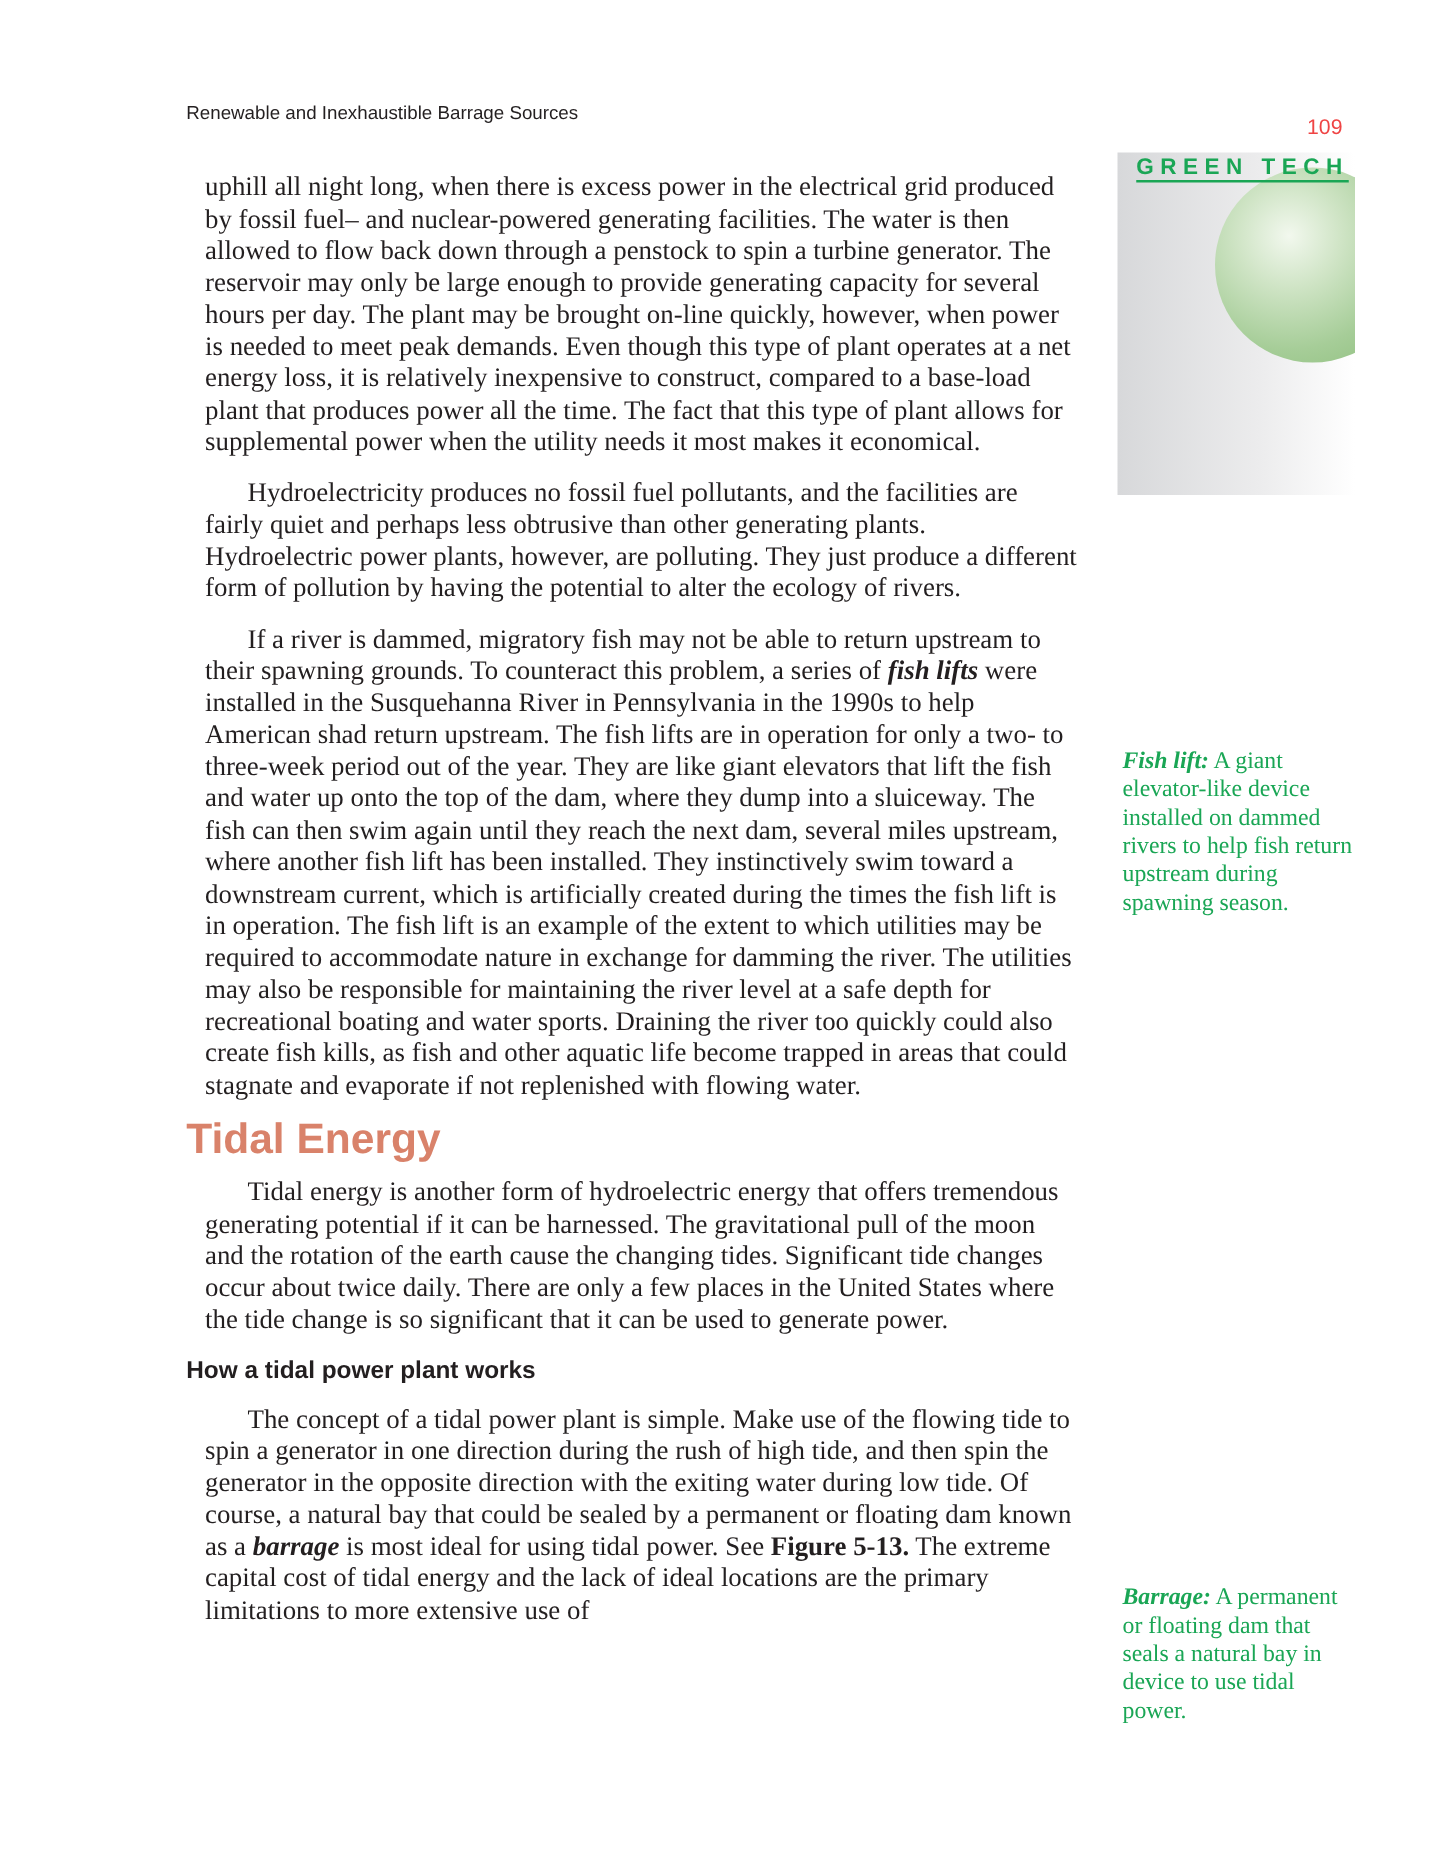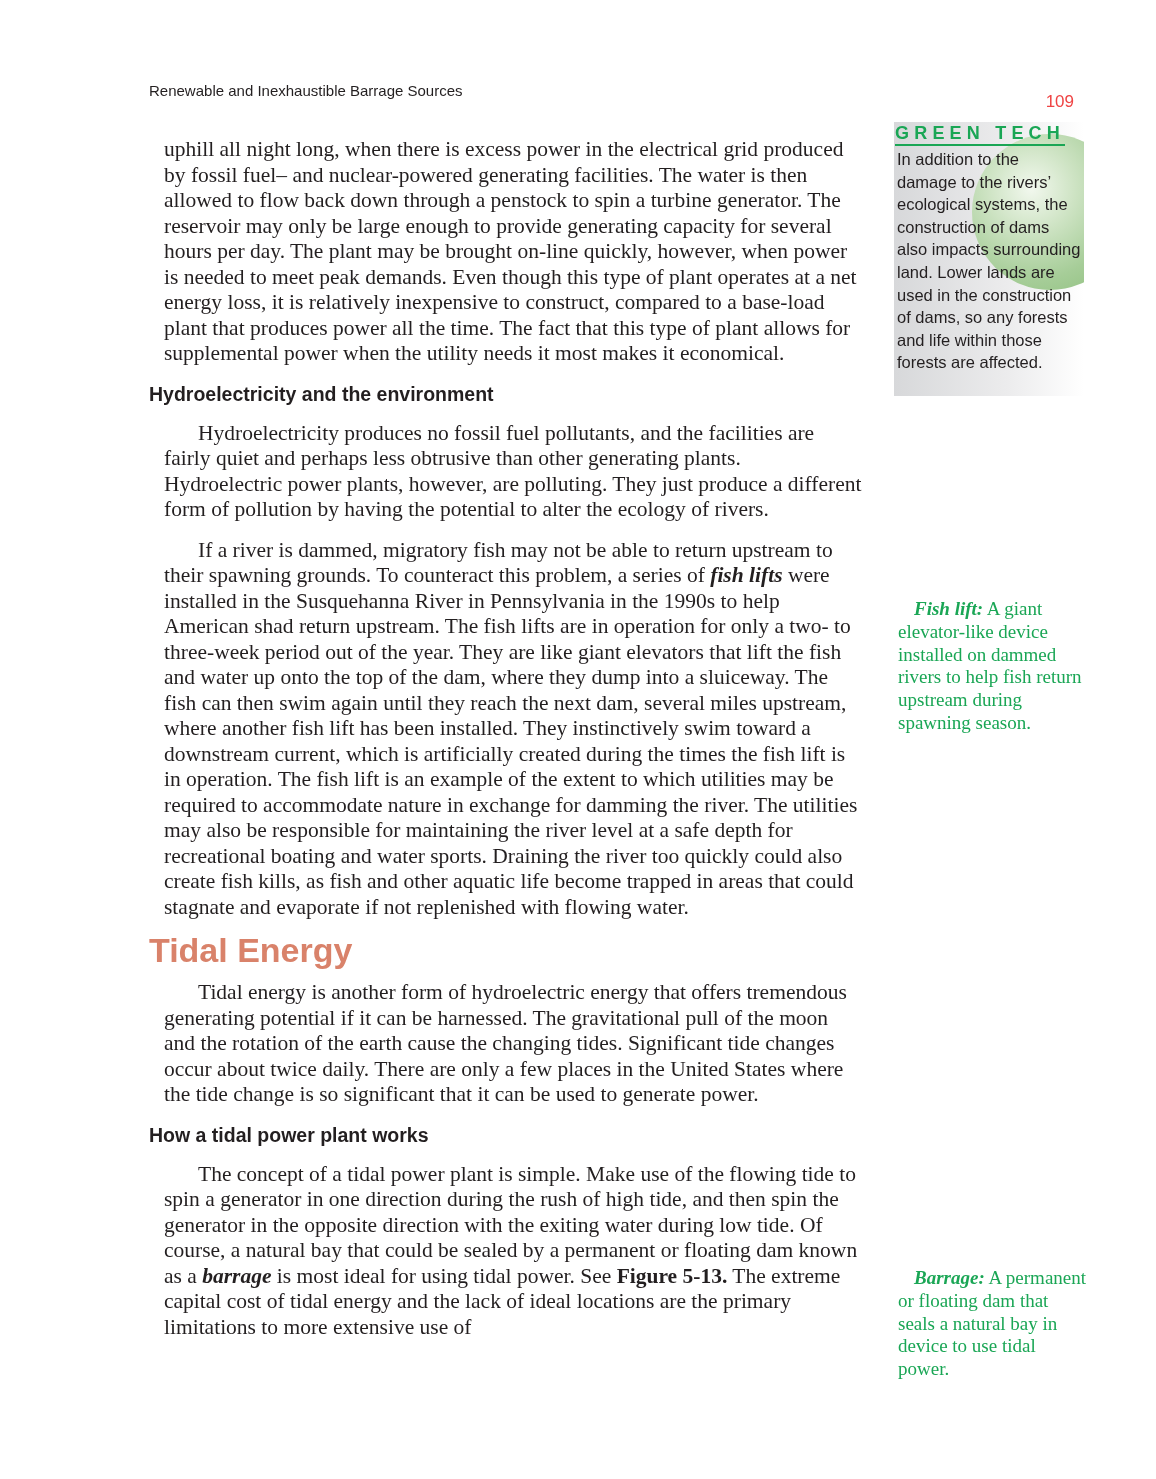--- a/index.html
+++ b/index.html
@@ -32,59 +32,57 @@
   .green-tech {
     position: absolute; left: 894px; top: 122px; width: 190px; height: 274px;
     background: linear-gradient(to right, #d7d8da 0%, #ececed 60%, #ffffff 100%);
     overflow: hidden;
   }
   .green-tech .sphere {
     position: absolute; left: 78px; top: 12px; width: 156px; height: 156px; border-radius: 50%;
     background: radial-gradient(circle at 38% 35%, #f2f8ee 0%, #cfe4c5 30%, #a6cd98 65%, #8bbd7a 100%);
   }
   .green-tech .gt-title {
-    position: relative; margin: 0 0 0 1px; padding-top: 0;
+    position: relative; margin: 0 0 0 15px; padding-top: 0;
     font-family: "Liberation Sans", sans-serif; font-weight: bold; font-size: 18px;
     letter-spacing: 5.2px; color: #1aa655; line-height: 22px;
     border-bottom: 2px solid #1aa655; display: inline-block;
   }
   .green-tech .gt-body {
     position: relative; margin: 2px 0 0 3px; width: 185px;
     font-family: "Liberation Sans", sans-serif; font-size: 16.5px; line-height: 22.6px; color: #231f20;
   }
   .margin-def {
     position: absolute; left: 898px; width: 190px;
     font-family: "Liberation Serif", serif; font-size: 19px; line-height: 22.8px; color: #1aa655;
   }
-  .margin-def .term { font-style: italic; font-weight: bold; margin-left: 16px; }
+  .margin-def .term { font-style: italic; font-weight: bold; }
 </style>
 </head>
 <body>
 
 <div class="running-head">Renewable and Inexhaustible Barrage Sources</div>
 <div class="page-number">109</div>
 
 <div class="main-col">
   <p>uphill all night long, when there is excess power in the electrical grid produced by fossil fuel– and nuclear-powered generating facilities. The water is then allowed to flow back down through a penstock to spin a turbine generator. The reservoir may only be large enough to provide generating capacity for several hours per day. The plant may be brought on-line quickly, however, when power is needed to meet peak demands. Even though this type of plant operates at a net energy loss, it is relatively inexpensive to construct, compared to a base-load plant that produces power all the time. The fact that this type of plant allows for supplemental power when the utility needs it most makes it economical.</p>
 
-  <div class="sub-head">Hydroelectricity and the environment</div>
   <p class="indent">Hydroelectricity produces no fossil fuel pollutants, and the facilities are fairly quiet and perhaps less obtrusive than other generating plants. Hydroelectric power plants, however, are polluting. They just produce a different form of pollution by having the potential to alter the ecology of rivers.</p>
   <p class="indent"><span>If a river is dammed, migratory fish may not be able to return upstream to their spawning grounds. To counteract this problem, a series of </span><em>fish lifts</em><span> were installed in the Susquehanna River in Pennsylvania in the 1990s to help American shad return upstream. The fish lifts are in operation for only a two- to three-week period out of the year. They are like giant elevators that lift the fish and water up onto the top of the dam, where they dump into a sluiceway. The fish can then swim again until they reach the next dam, several miles upstream, where another fish lift has been installed. They instinctively swim toward a downstream current, which is artificially created during the times the fish lift is in operation. The fish lift is an example of the extent to which utilities may be required to accommodate nature in exchange for damming the river. The utilities may also be responsible for maintaining the river level at a safe depth for recreational boating and water sports. Draining the river too quickly could also create fish kills, as fish and other aquatic life become trapped in areas that could stagnate and evaporate if not replenished with flowing water.</span></p>
 
   <div class="section-head">Tidal Energy</div>
   <p class="indent">Tidal energy is another form of hydroelectric energy that offers tremendous generating potential if it can be harnessed. The gravitational pull of the moon and the rotation of the earth cause the changing tides. Significant tide changes occur about twice daily. There are only a few places in the United States where the tide change is so significant that it can be used to generate power.</p>
 
   <div class="sub-head">How a tidal power plant works</div>
   <p class="indent"><span>The concept of a tidal power plant is simple. Make use of the flowing tide to spin a generator in one direction during the rush of high tide, and then spin the generator in the opposite direction with the exiting water during low tide. Of course, a natural bay that could be sealed by a perma­nent or floating dam known as a </span><em>barrage</em><span> is most ideal for using tidal power. See </span><strong>Figure 5-13.</strong><span> The extreme capital cost of tidal energy and the lack of ideal locations are the primary limitations to more extensive use of</span></p>
 </div>
 
 <div class="green-tech">
   <div class="sphere"></div>
   <div class="gt-title">GREEN TECH</div>
-  <div class="gt-body">In addition to the damage to the rivers’ ecological systems, the construction of dams also impacts surrounding land. Lower lands are used in the construction of dams, so any forests and life within those forests are affected.</div>
 </div>
 
 <div class="margin-def" style="top:598px;">
   <span class="term">Fish lift:</span><span> A giant elevator-like device installed on dammed rivers to help fish return upstream during spawning season.</span>
 </div>
 
 <div class="margin-def" style="top:1267px;">
   <span class="term">Barrage:</span><span> A perma­nent or floating dam that seals a natural bay in device to use tidal power.</span>
 </div>
 

